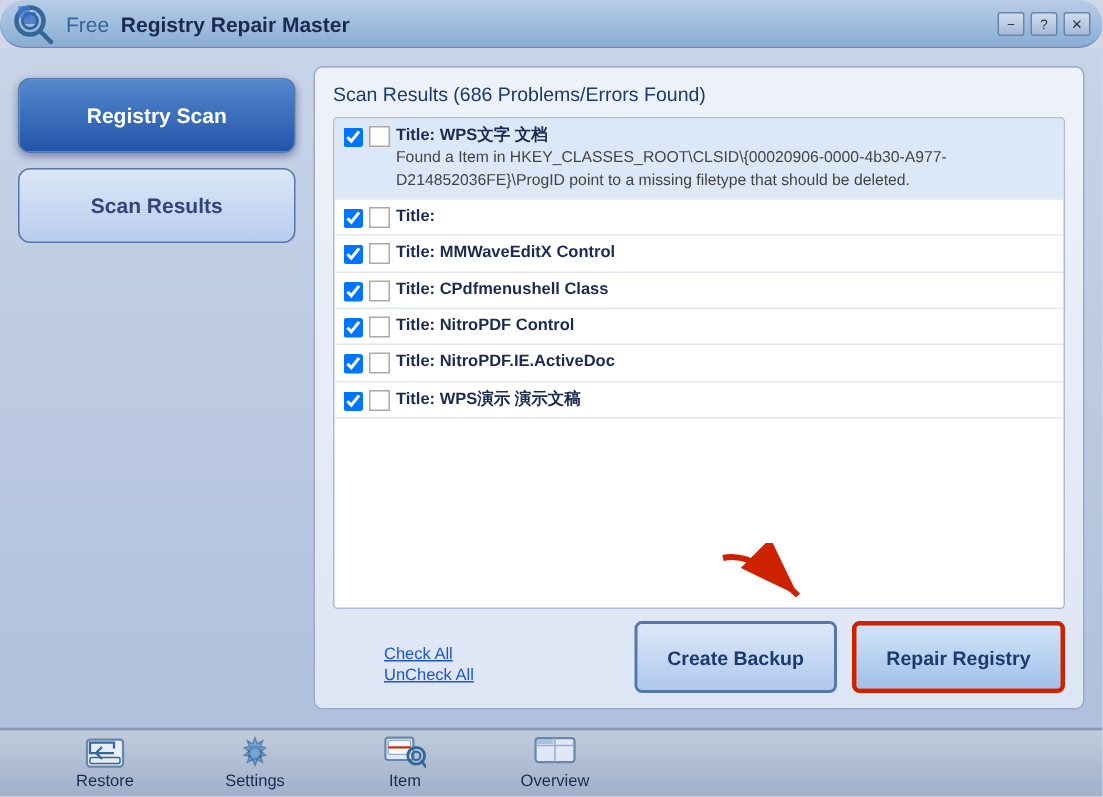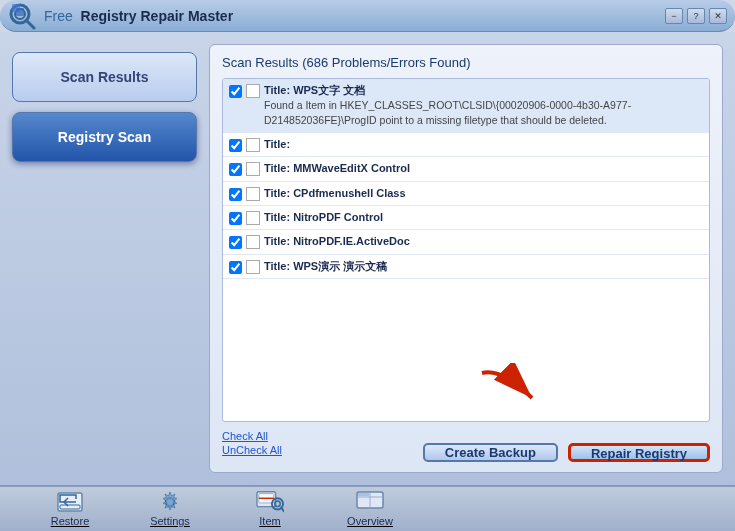--- a/index.html
+++ b/index.html
@@ -174,32 +174,33 @@
       display: flex;
       flex-direction: column;
       gap: 2px;
       margin-bottom: 6px;
     }
     .check-link {
       color: #2255cc;
       font-size: 11px;
       text-decoration: underline;
       cursor: pointer;
+      margin-left: 34px;
     }
 
     
     .action-row {
       display: flex;
       justify-content: flex-end;
       gap: 10px;
       align-items: center;
       position: relative;
     }
     .action-btn {
-      height: 19px;
+      height: 48px;
       padding: 0 20px;
       border-radius: 5px;
       font-size: 13px;
       font-weight: bold;
       cursor: pointer;
       border: 2px solid #5577aa;
       background: linear-gradient(to bottom, #dce8f8, #b0c8ee);
       color: #1a3a70;
     }
     .action-btn.repair {
@@ -212,21 +213,20 @@
 
     
     .toolbar {
       height: 46px;
       background: linear-gradient(to bottom, #c0ccdc, #a0b0cc);
       border-top: 2px solid #8899bb;
       display: flex;
       align-items: center;
       padding: 0 20px;
       gap: 0;
-      text-decoration: underline;
     }
     .toolbar-item {
       display: flex;
       flex-direction: column;
       align-items: center;
       justify-content: center;
       min-width: 100px;
       height: 100%;
       cursor: pointer;
       gap: 2px;
@@ -271,25 +271,25 @@
   <div class="titlebar-controls">
     <div class="titlebar-btn">−</div>
     <div class="titlebar-btn">?</div>
     <div class="titlebar-btn">✕</div>
   </div>
 </div>
 
 <div class="main-container">
 
   <div class="sidebar">
+    <div class="sidebar-btn active">
+      <span>Registry Scan</span>
+    </div>
     <div class="sidebar-btn inactive">
       <span>Scan Results</span>
-    </div>
-    <div class="sidebar-btn active">
-      <span>Registry Scan</span>
     </div>
   </div>
 
   <div class="content">
     <div class="content-title">Scan Results (686 Problems/Errors Found)</div>
 
     <div class="results-list">
 
       <div class="result-item highlighted">
         <input type="checkbox" class="cb" checked="" style="">

